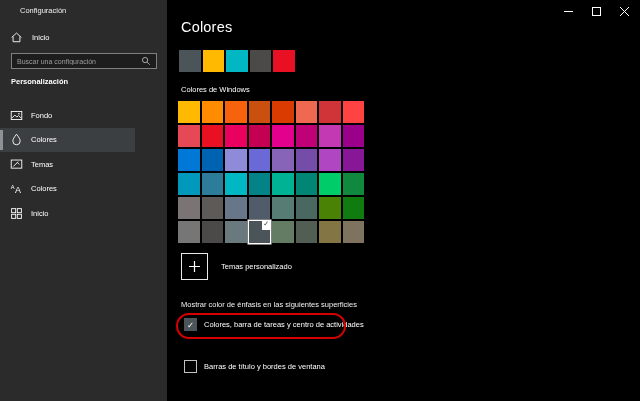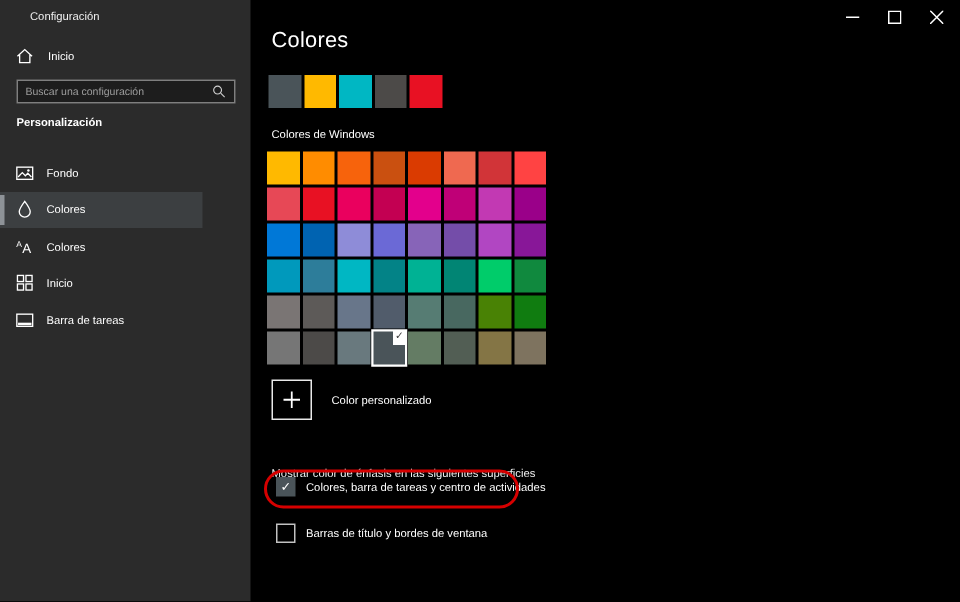--- a/index.html
+++ b/index.html
@@ -34,24 +34,24 @@
   .color-grid { position:absolute; left:178px; top:101px; display:grid;
     grid-template-columns:repeat(8,21.5px); grid-auto-rows:21.5px; column-gap:2px; row-gap:2.5px; }
   .cell { position:relative; }
   .cell.selected { box-shadow:0 0 0 1.5px #fff; }
   .cell .badge { position:absolute; top:-1px; right:-1px; width:9.5px; height:9.5px; background:#fff;
     color:#3a3a3a; font-size:7px; line-height:9.5px; text-align:center;
     font-family:"DejaVu Sans", sans-serif; }
   .custom-color-btn { position:absolute; left:181px; top:253px; width:27px; height:27px;
     border:1.5px solid #e9e9e9; background:transparent; display:flex; align-items:center; justify-content:center; }
   .custom-color-label { position:absolute; left:221px; top:262px; font-size:7.5px; }
-  .surfaces-label { position:absolute; left:181px; top:311px; font-size:7.5px; color:#f2f2f2; }
+  .surfaces-label { position:absolute; left:181px; top:300px; font-size:7.5px; color:#f2f2f2; }
   .cb-row { position:absolute; left:184px; display:flex; align-items:center; gap:7px; font-size:7.5px; }
   .cb-row.row1 { top:318px; }
-  .cb-row.row2 { top:349px; }
+  .cb-row.row2 { top:360px; }
   .cb-box { width:13px; height:13px; flex:0 0 13px; display:flex; align-items:center; justify-content:center; }
   .cb-box.checked { background:#4a5459; color:#fff; font-size:8.5px; font-family:"DejaVu Sans", sans-serif; }
   .cb-box.unchecked { border:1.5px solid #c2c2c2; background:transparent; }
   .red-annotation { position:absolute; left:176px; top:313px; width:170px; height:26px;
     border:2.5px solid #d60000; border-radius:13px; pointer-events:none; }
   svg { display:block; }
 </style>
 </head>
 <body>
 
@@ -119,45 +119,45 @@
       <span class="icon13">
         <svg width="13" height="13" viewBox="0 0 16 16">
           <path d="M8 1.5 C5 5.5 3.5 7.5 3.5 10 a4.5 4.5 0 0 0 9 0 C12.5 7.5 11 5.5 8 1.5 Z" fill="none" stroke="#fff" stroke-width="1.1"></path>
         </svg>
       </span>
       <span>Colores</span>
     </div>
     <div class="nav-item">
       <span class="icon13">
         <svg width="13" height="13" viewBox="0 0 16 16">
+          <rect x="1.5" y="2.5" width="13" height="10" fill="none" stroke="#fff" stroke-width="1.1"></rect>
+          <path d="M4 10.5 L10 4.5 M9 5.5 L11.5 8" fill="none" stroke="#fff" stroke-width="1.1"></path>
+        </svg>
+      </span>
+      <span>Temas</span>
+    </div>
+    <div class="nav-item">
+      <span class="icon13">
+        <svg width="13" height="13" viewBox="0 0 16 16">
           <text x="1" y="8" font-size="7" fill="#fff" font-family="Liberation Sans, sans-serif">A</text>
           <text x="6" y="13" font-size="11" fill="#fff" font-family="Liberation Sans, sans-serif">A</text>
         </svg>
       </span>
       <span>Colores</span>
     </div>
     <div class="nav-item">
       <span class="icon13">
         <svg width="13" height="13" viewBox="0 0 16 16">
           <rect x="2" y="2" width="5" height="5" fill="none" stroke="#fff" stroke-width="1.1"></rect>
           <rect x="9" y="2" width="5" height="5" fill="none" stroke="#fff" stroke-width="1.1"></rect>
           <rect x="2" y="9" width="5" height="5" fill="none" stroke="#fff" stroke-width="1.1"></rect>
           <rect x="9" y="9" width="5" height="5" fill="none" stroke="#fff" stroke-width="1.1"></rect>
         </svg>
       </span>
       <span>Inicio</span>
-    </div>
-    <div class="nav-item">
-      <span class="icon13">
-        <svg width="13" height="13" viewBox="0 0 16 16">
-          <rect x="1.5" y="3" width="13" height="10" fill="none" stroke="#fff" stroke-width="1.1"></rect>
-          <rect x="2.5" y="10" width="11" height="2" fill="#fff"></rect>
-        </svg>
-      </span>
-      <span>Barra de tareas</span>
     </div>
   </div>
 
 <h1 class="page-title">Colores</h1>
 
 <div class="recent-colors" id="recent-colors">
     <div class="swatch" style="background: rgb(74, 84, 89);"></div>
     <div class="swatch" style="background: rgb(255, 185, 0);"></div>
     <div class="swatch" style="background: rgb(0, 183, 195);"></div>
     <div class="swatch" style="background: rgb(76, 74, 72);"></div>
@@ -219,21 +219,21 @@
     <div class="cell" style="background: rgb(126, 115, 95);"></div>
   </div>
 
 <button class="custom-color-btn">
   <span class="icon">
     <svg width="13" height="13" viewBox="0 0 13 13">
         <path d="M6.5 1 V12 M1 6.5 H12" stroke="#fff" stroke-width="1.2"></path>
       </svg>
   </span>
 </button>
-<span class="custom-color-label">Color personalizado</span>
+<span class="custom-color-label">Temas personalizado</span>
 
 <div class="surfaces-label">Mostrar color de énfasis en las siguientes superficies</div>
 
 <div class="cb-row row1">
   <span class="cb-box checked" style="background: rgb(74, 84, 89);">✓</span>
   <span>Colores, barra de tareas y centro de actividades</span>
 </div>
 <div class="red-annotation" style="border-color: rgb(214, 0, 0);"></div>
 
 <div class="cb-row row2">

